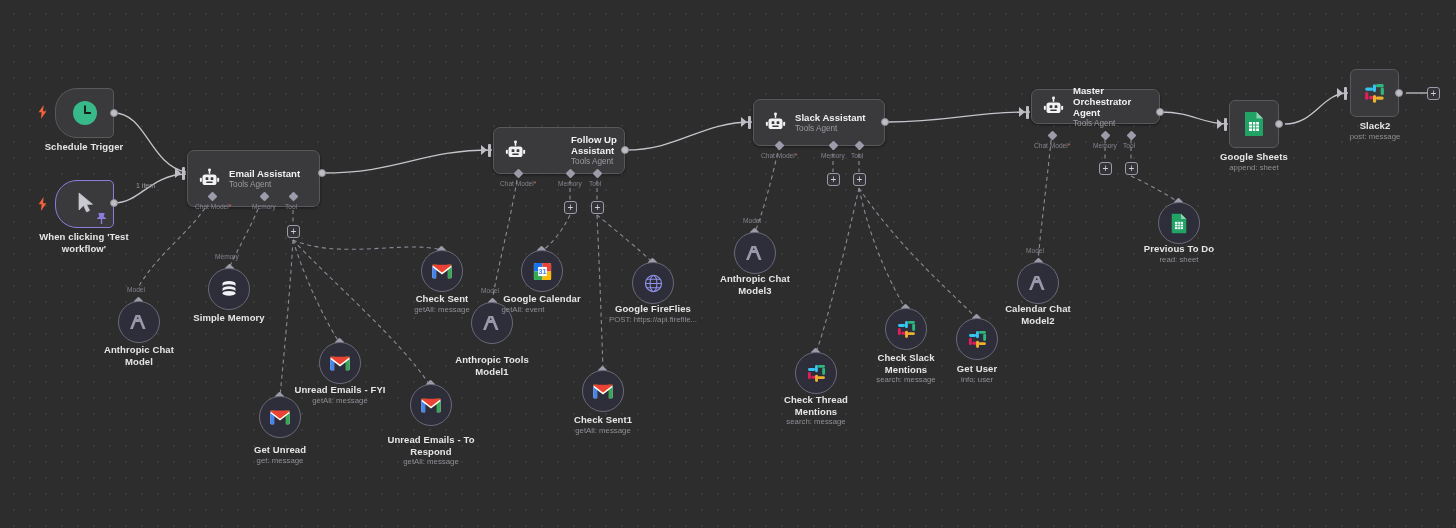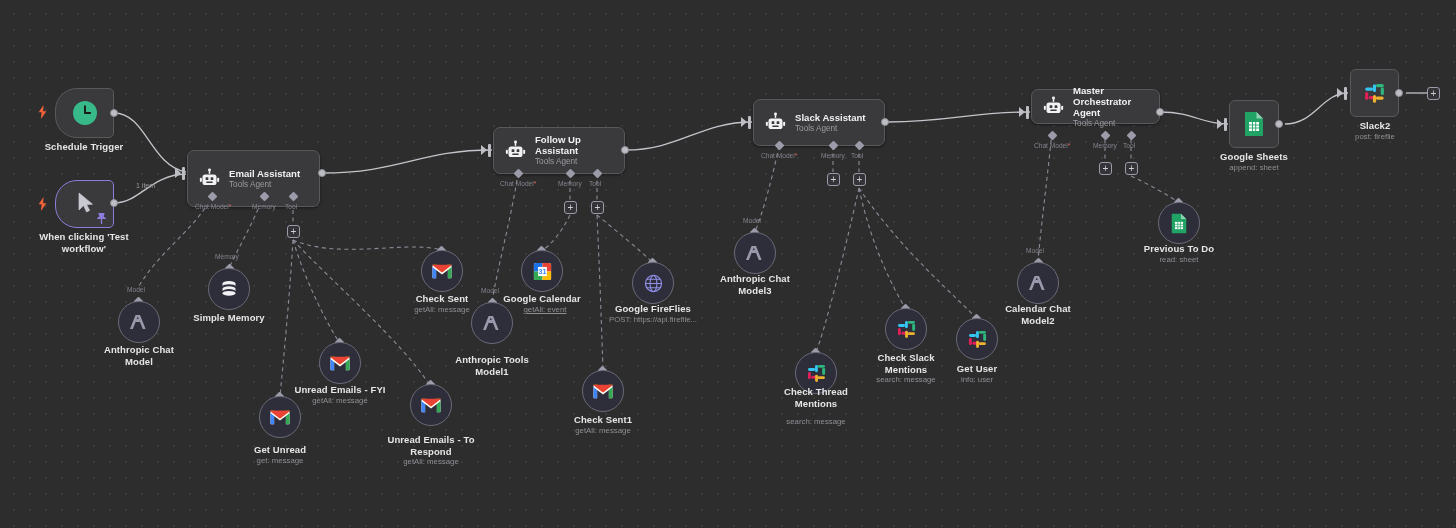--- a/index.html
+++ b/index.html
@@ -240,21 +240,21 @@
   <div class="diamond" style="left:290px; top:193px;"></div>
   <div class="portcap" style="left:195px; top:203px;">
     <span>Chat Model</span><span class="req">*</span>
   </div>
   <div class="portcap" style="left:252px; top:203px;">Memory</div>
   <div class="portcap" style="left:285px; top:203px;">Tool</div>
   <div class="plusbtn" style="left:287px; top:225px;">+</div>
 
   <div class="in-bar" style="left:488px; top:144px;"></div>
   <div class="in-arrow" style="left:481px; top:145px;"></div>
-  <div class="agent" style="left:493px; top:127px; width:132px; height:47px;">
+  <div class="agent" style="left:493px; top:127px; width:132px; height:47px;gap:36px;">
     <svg class="bot" viewBox="0 0 24 24">
       <rect x="4" y="7.5" width="16" height="12" rx="3" fill="#f2f2f5"></rect>
       <rect x="7.6" y="10.6" width="3.1" height="3.1" rx=".6" fill="#3a3a3c"></rect>
       <rect x="13.3" y="10.6" width="3.1" height="3.1" rx=".6" fill="#3a3a3c"></rect>
       <rect x="8.2" y="15.4" width="7.6" height="1.7" rx=".8" fill="#3a3a3c"></rect>
       <rect x="11.1" y="2.6" width="1.8" height="4.2" rx=".9" fill="#f2f2f5"></rect>
       <circle cx="12" cy="2.2" r="1.7" fill="#f2f2f5"></circle>
       <rect x="1" y="11" width="2.3" height="5" rx="1.1" fill="#f2f2f5"></rect>
       <rect x="20.7" y="11" width="2.3" height="5" rx="1.1" fill="#f2f2f5"></rect>
     </svg>
@@ -359,21 +359,21 @@
       <rect x="2.3" y="5.7" width="8.2" height="3.3" rx="1.65" fill="#36c5f0"></rect>
       <rect x="18.5" y="5.4" width="3.3" height="8.2" rx="1.65" fill="#2eb67d"></rect>
       <rect x="13.5" y="2.2" width="8.2" height="3.3" rx="1.65" fill="#2eb67d"></rect>
       <rect x="10.4" y="13.5" width="3.3" height="8.2" rx="1.65" fill="#ecb22e"></rect>
       <rect x="13.4" y="15.1" width="8.2" height="3.3" rx="1.65" fill="#ecb22e"></rect>
     </svg>
   </div>
   <div class="dot-out" style="left:1395px; top:89px;"></div>
   <div class="plusbtn" style="left:1427px; top:87px;">+</div>
   <div class="nlabel" style="left:1325px; top:120px; width:100px;">Slack2</div>
-  <div class="nsub" style="left:1325px; top:132px; width:100px;">post: fireflie</div>
+  <div class="nsub" style="left:1325px; top:132px; width:100px;">post: message</div>
 
   <div class="diamond" style="left:135px; top:298px;"></div>
   <div class="portcap" style="left:127px; top:286px;">Model</div>
   <div class="circnode" style="left:118px; top:301px;">
     <svg width="22" height="20" viewBox="0 0 22 20">
       <path d="M2 17 L7.6 3 H10.4 L4.8 17 Z" fill="#9a9aad"></path>
       <path d="M7.4 9.9 H12.2 L11.1 7.1 H8.5 Z" fill="#9a9aad"></path>
       <path d="M12 3 L17.6 17 H14.8 L9.2 3 Z" fill="#9a9aad"></path>
     </svg>
   </div>
@@ -464,21 +464,21 @@
       <rect x="2" y="2" width="18" height="18" rx="2" fill="#fff"></rect>
       <path d="M2 4 A2 2 0 0 1 4 2 H11 V11 H2 Z" fill="#1a73e8"></path>
       <path d="M11 2 H18 A2 2 0 0 1 20 4 V11 H11 Z" fill="#ea4335"></path>
       <path d="M2 11 H11 V20 H4 A2 2 0 0 1 2 18 Z" fill="#34a853"></path>
       <path d="M11 11 H20 V18 A2 2 0 0 1 18 20 H11 Z" fill="#fbbc04"></path>
       <rect x="6.4" y="6.2" width="9.2" height="9.6" fill="#fff"></rect>
       <text x="11" y="13.6" font-family="Liberation Sans, sans-serif" font-size="7.6" font-weight="bold" fill="#4285f4" text-anchor="middle">31</text>
     </svg>
   </div>
   <div class="nlabel" style="left:497px; top:293px; width:90px;">Google Calendar</div>
-  <div class="nsub" style="left:495px; top:305px; width:100px;text-decoration:underline;">getAll: event</div>
+  <div class="nsub" style="left:473px; top:305px; width:100px;">getAll: event</div>
 
   <div class="diamond" style="left:599px; top:367px;"></div>
   <div class="circnode" style="left:582px; top:370px;">
     <svg width="22" height="17" viewBox="0 0 24 18">
       <path d="M1.6 2.2 V15.4 A1 1 0 0 0 2.6 16.4 H5.6 V7.4 L12 12.2 L18.4 7.4 V16.4 H21.4 A1 1 0 0 0 22.4 15.4 V2.2 Z" fill="#fff"></path>
       <path d="M1.6 2.2 V16.4 H5.6 V7.4 L1.6 4.2 Z" fill="#4285f4"></path>
       <path d="M22.4 2.2 V16.4 H18.4 V7.4 L22.4 4.2 Z" fill="#34a853"></path>
       <path d="M1.6 1.6 H6.2 L12 6.2 L17.8 1.6 H22.4 L12 10 Z" fill="#fbbc04"></path>
       <path d="M12 10 L1.6 2.2 V1.6 H22.4 V2.2 Z" fill="#ea4335"></path>
     </svg>
@@ -514,21 +514,21 @@
       <rect x="2.2" y="10.4" width="3.3" height="8.2" rx="1.65" fill="#e01e5a"></rect>
       <rect x="6.1" y="14.7" width="8.2" height="3.3" rx="1.65" fill="#e01e5a"></rect>
       <rect x="10.3" y="2.3" width="3.3" height="8.2" rx="1.65" fill="#36c5f0"></rect>
       <rect x="2.3" y="5.7" width="8.2" height="3.3" rx="1.65" fill="#36c5f0"></rect>
       <rect x="18.5" y="5.4" width="3.3" height="8.2" rx="1.65" fill="#2eb67d"></rect>
       <rect x="13.5" y="2.2" width="8.2" height="3.3" rx="1.65" fill="#2eb67d"></rect>
       <rect x="10.4" y="13.5" width="3.3" height="8.2" rx="1.65" fill="#ecb22e"></rect>
       <rect x="13.4" y="15.1" width="8.2" height="3.3" rx="1.65" fill="#ecb22e"></rect>
     </svg>
   </div>
-  <div class="nlabel" style="left:776px; top:386px; width:80px;">Check Thread Mentions</div>
+  <div class="nlabel" style="left:776px; top:394px; width:80px;">Check Thread Mentions</div>
   <div class="nsub" style="left:766px; top:417px; width:100px;">search: message</div>
 
   <div class="diamond" style="left:902px; top:305px;"></div>
   <div class="circnode" style="left:885px; top:308px;">
     <svg width="21" height="21" viewBox="0 0 24 24">
       <rect x="2.2" y="10.4" width="3.3" height="8.2" rx="1.65" fill="#e01e5a"></rect>
       <rect x="6.1" y="14.7" width="8.2" height="3.3" rx="1.65" fill="#e01e5a"></rect>
       <rect x="10.3" y="2.3" width="3.3" height="8.2" rx="1.65" fill="#36c5f0"></rect>
       <rect x="2.3" y="5.7" width="8.2" height="3.3" rx="1.65" fill="#36c5f0"></rect>
       <rect x="18.5" y="5.4" width="3.3" height="8.2" rx="1.65" fill="#2eb67d"></rect>

